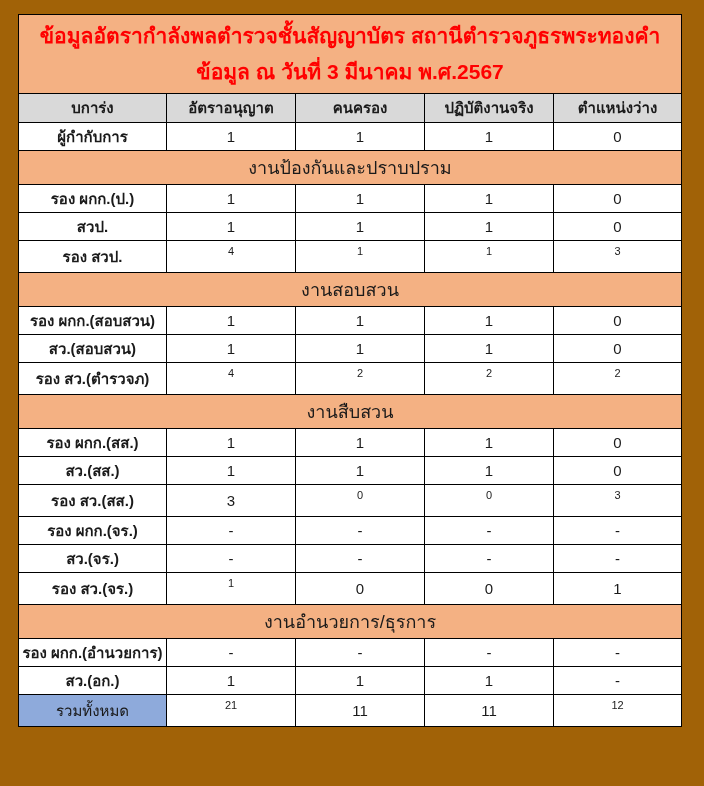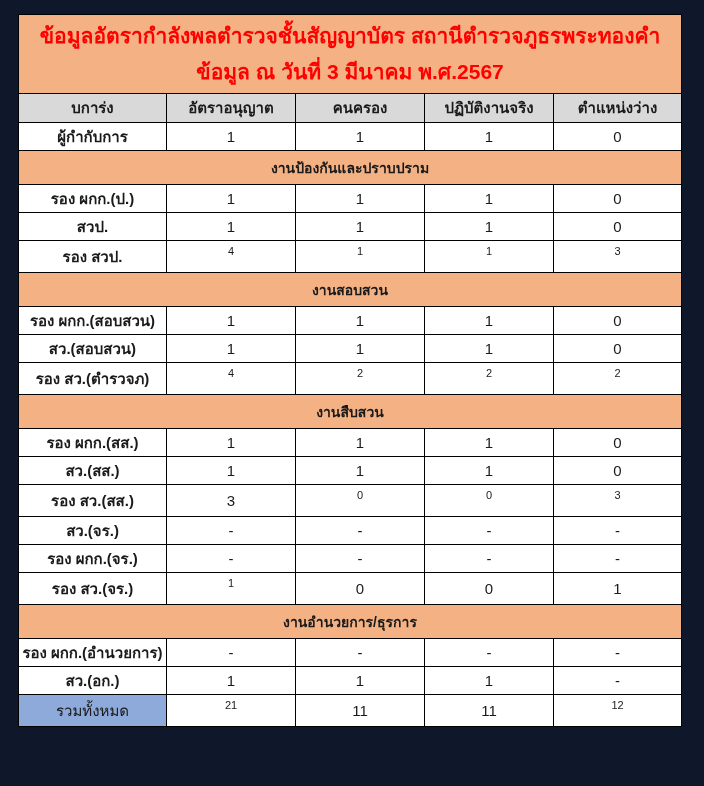--- a/index.html
+++ b/index.html
@@ -5,21 +5,21 @@
   html, body {
     margin: 0;
     padding: 0;
     background: #ffffff;
     font-family: "Liberation Sans", sans-serif;
   }
   .page {
     position: relative;
     width: 704px;
     height: 786px;
-    background: #0f172a;
+    background: #a16207;
     overflow: hidden;
   }
   .doc-table {
     position: absolute;
     left: 18px;
     top: 14px;
     width: 663px;
     border-collapse: collapse;
     table-layout: fixed;
   }
@@ -43,22 +43,22 @@
   }
   .col-header {
     height: 28px;
     background: #D9D9D9;
     font-weight: bold;
     font-size: 15px;
   }
   .section-cell {
     height: 33px;
     background: #F4B183;
-    font-weight: bold;
-    font-size: 14px;
+    font-weight: normal;
+    font-size: 18px;
   }
   .data-row td {
     height: 27px;
     background: #ffffff;
     font-size: 15px;
   }
   .data-row td.label-cell {
     font-size: 15px;
     font-weight: bold;
   }
@@ -182,28 +182,28 @@
           <td>0</td>
         </tr>
         <tr class="data-row">
           <td class="label-cell">รอง สว.(สส.)</td>
           <td>3</td>
           <td class="small-num">0</td>
           <td class="small-num">0</td>
           <td class="small-num">3</td>
         </tr>
         <tr class="data-row">
+          <td class="label-cell">รอง ผกก.(จร.)</td>
+          <td>-</td>
+          <td>-</td>
+          <td>-</td>
+          <td>-</td>
+        </tr>
+        <tr class="data-row">
           <td class="label-cell">สว.(จร.)</td>
-          <td>-</td>
-          <td>-</td>
-          <td>-</td>
-          <td>-</td>
-        </tr>
-        <tr class="data-row">
-          <td class="label-cell">รอง ผกก.(จร.)</td>
           <td>-</td>
           <td>-</td>
           <td>-</td>
           <td>-</td>
         </tr>
         <tr class="data-row">
           <td class="label-cell">รอง สว.(จร.)</td>
           <td class="small-num">1</td>
           <td>0</td>
           <td>0</td>

